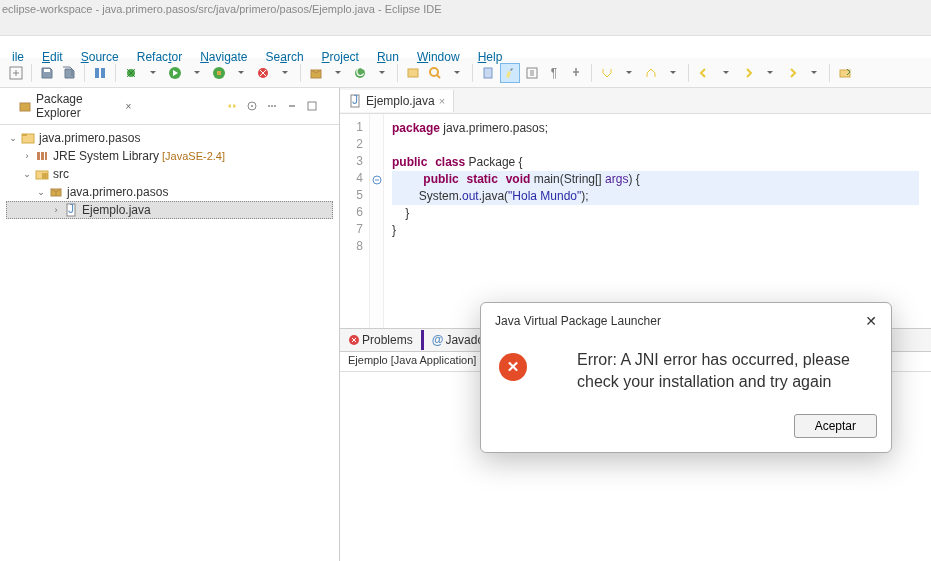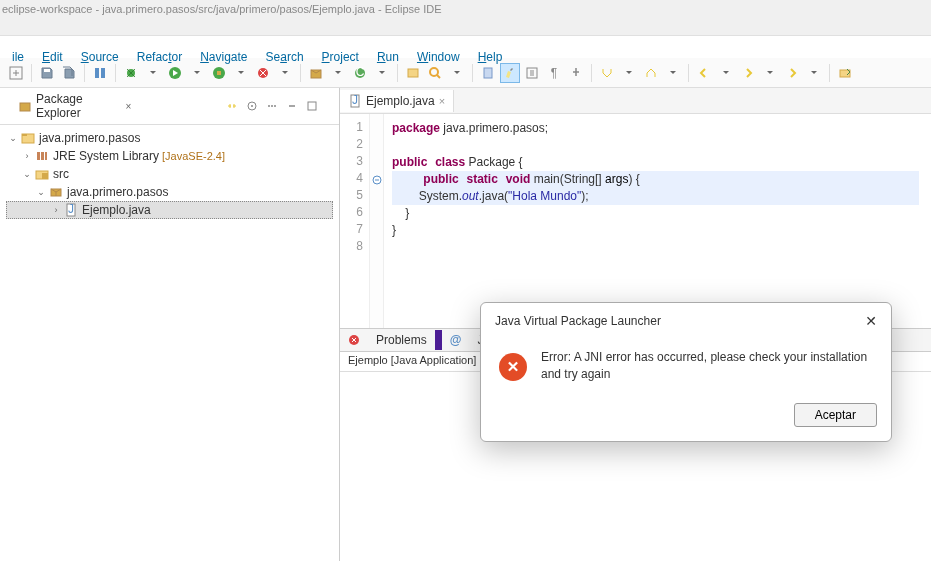--- a/index.html
+++ b/index.html
@@ -40,35 +40,35 @@
 .gutter { width: 30px; text-align: right; color: #999; padding: 6px 6px 0 0; border-right: 1px solid #eee; }
 .gutter .ln { height: 17px; font-size: 12px; }
 .anncol { width: 14px; background: #fdfdfd; border-right: 1px solid #eee; padding-top: 6px; }
 .anncol .ann { height: 17px; display: flex; align-items: center; justify-content: center; }
 .code { flex: 1; padding: 6px 12px 0 8px; }
 .code .line { height: 17px; white-space: pre; font-family: Consolas, monospace; font-size: 13px; }
 .code .line.hl { background: #e8f0fe; }
 .kw { color: #8f0055; font-weight: bold; }
 .fld { color: #2a2aa5; }
 .str { color: #2a2aa5; }
-.typ { color: #000000; }
+.typ { color: #4c1d95; }
 
 .bottom-tabs { display: flex; align-items: center; height: 24px; border-top: 1px solid #ccc; border-bottom: 1px solid #ccc; background: #f5f5f5; }
-.btab { display: flex; align-items: center; padding: 3px 8px; gap: 16px; border-right: 7px solid #4c1d95; }
+.btab { display: flex; align-items: center; padding: 3px 8px; gap: 2px; border-right: 3px solid #4c1d95; }
 .console-header { height: 20px; border-bottom: 1px solid #ddd; padding: 2px 8px; background: #fff; font-size: 11px; }
 .console-body { flex: 1; background: #fff; }
 
 .dialog { position: absolute; left: 480px; top: 302px; width: 412px; background: #fff; border: 1px solid #aaa; border-radius: 6px; box-shadow: 0 8px 30px rgba(0,0,0,0.25); z-index: 100; }
 .dlg-title { display: flex; align-items: center; padding: 10px 14px 6px 14px; }
 .dlg-title .t { flex: 1; font-size: 12px; }
 .dlg-title .x { font-size: 14px; cursor: pointer; color: #333; }
 .dlg-body { display: flex; padding: 14px 18px 10px 18px; gap: 14px; }
 .dlg-icon { width: 28px; height: 28px; border-radius: 50%; background: #e34c26; display: flex; align-items: center; justify-content: center; flex-shrink: 0; margin-top: 4px; }
 .dlg-icon span { color: #fff; font-weight: bold; font-size: 15px; }
-.dlg-text { font-size: 12px; line-height: 1.4; }
+.dlg-text { font-size: 16px; line-height: 1.4; margin-left: 36px; }
 .dlg-btns { display: flex; justify-content: flex-end; padding: 10px 14px 14px 14px; }
 .dlg-btn { padding: 4px 20px; border: 1px solid #999; border-radius: 3px; background: #f3f3f3; cursor: pointer; font-size: 12px; }
 
 .jre-tag { color: #b07219; font-size: 11px; }
 svg { display: block; }
 </style>
 </head>
 <body>
 
 <div class="titlebar">eclipse-workspace - java.primero.pasos/src/java/primero/pasos/Ejemplo.java - Eclipse IDE</div>
@@ -420,21 +420,21 @@
         <div class="ann"></div>
           <div class="ann"></div>
           <div class="ann"></div>
           <div class="ann"></div>
       </div>
       <div class="code">
         <div class="line"><span class="kw">package</span><span> java.primero.pasos;</span></div>
         <div class="line"></div>
         <div class="line"><span class="kw">public</span> <span class="kw">class</span><span> Package {</span></div>
         <div class="line hl">    <span class="kw">public</span> <span class="kw">static</span> <span class="kw">void</span><span> main(String[] </span><span class="typ">args</span><span>) {</span></div>
-        <div class="line hl"><span>        System.</span><span class="fld" style="font-style:italic">out</span><span>.java(</span><span class="str">"Hola Mundo"</span><span>);</span></div>
+        <div class="line hl"><span>        System.</span><span class="fld" style="">out</span><span>.java(</span><span class="str">"Hola Mundo"</span><span>);</span></div>
         <div class="line"><span>    }</span></div>
         <div class="line"><span>}</span></div>
         <div class="line"></div>
       </div>
     </div>
 
     <div class="bottom-tabs">
       <div class="btab">
         <svg width="12" height="12" viewBox="0 0 12 12">
             <circle cx="6" cy="6" r="5" fill="#d44"></circle>

